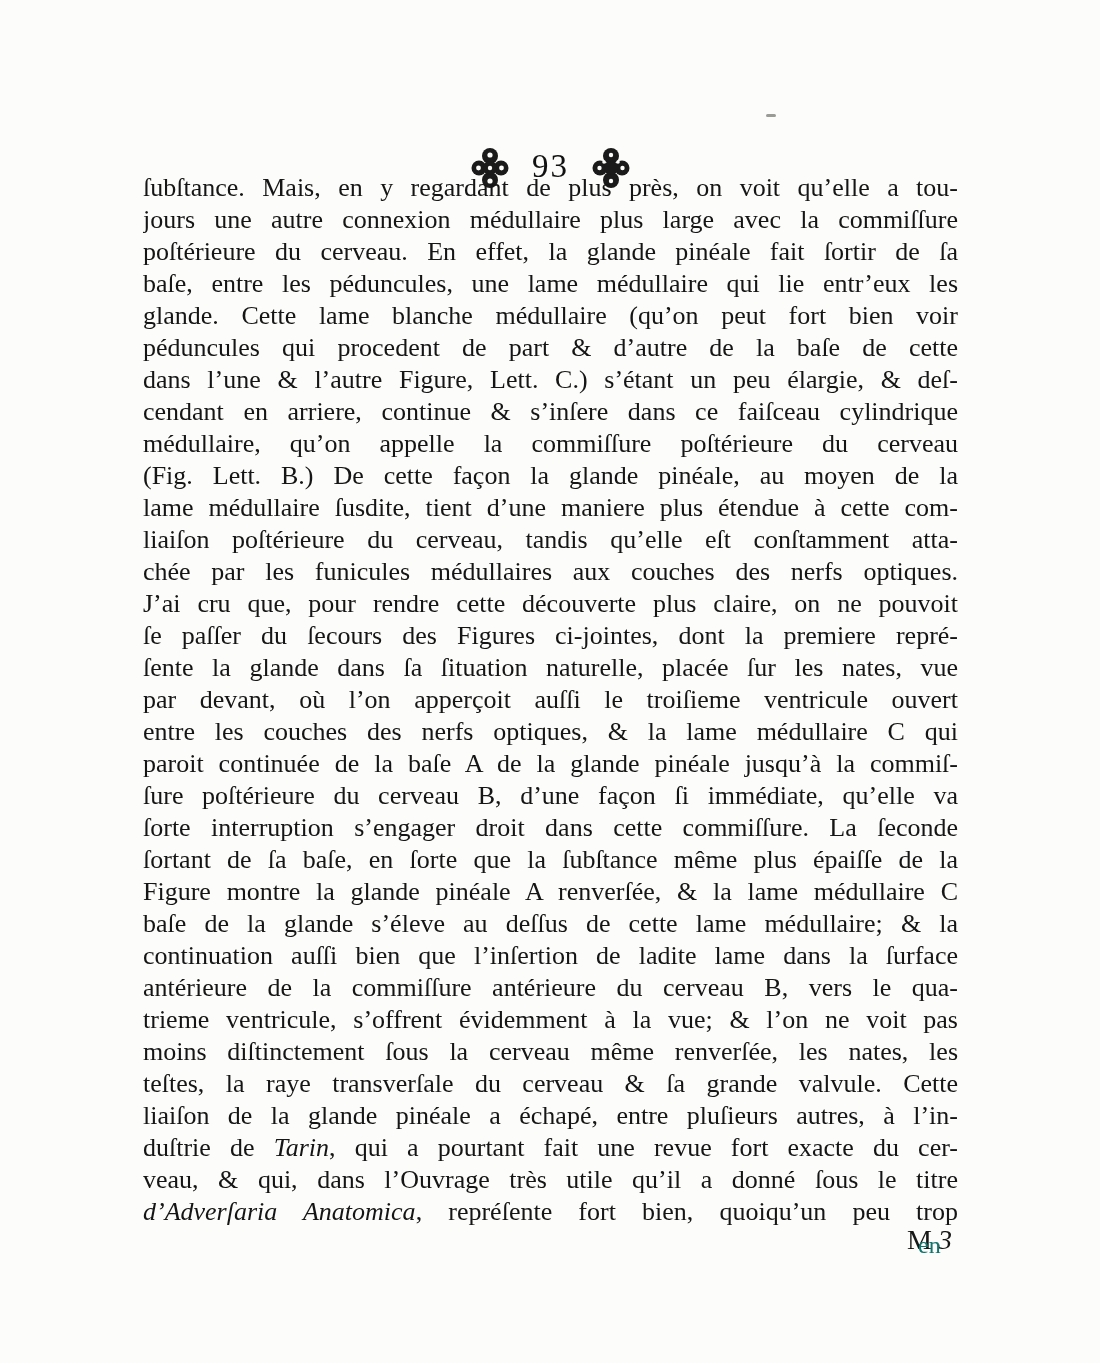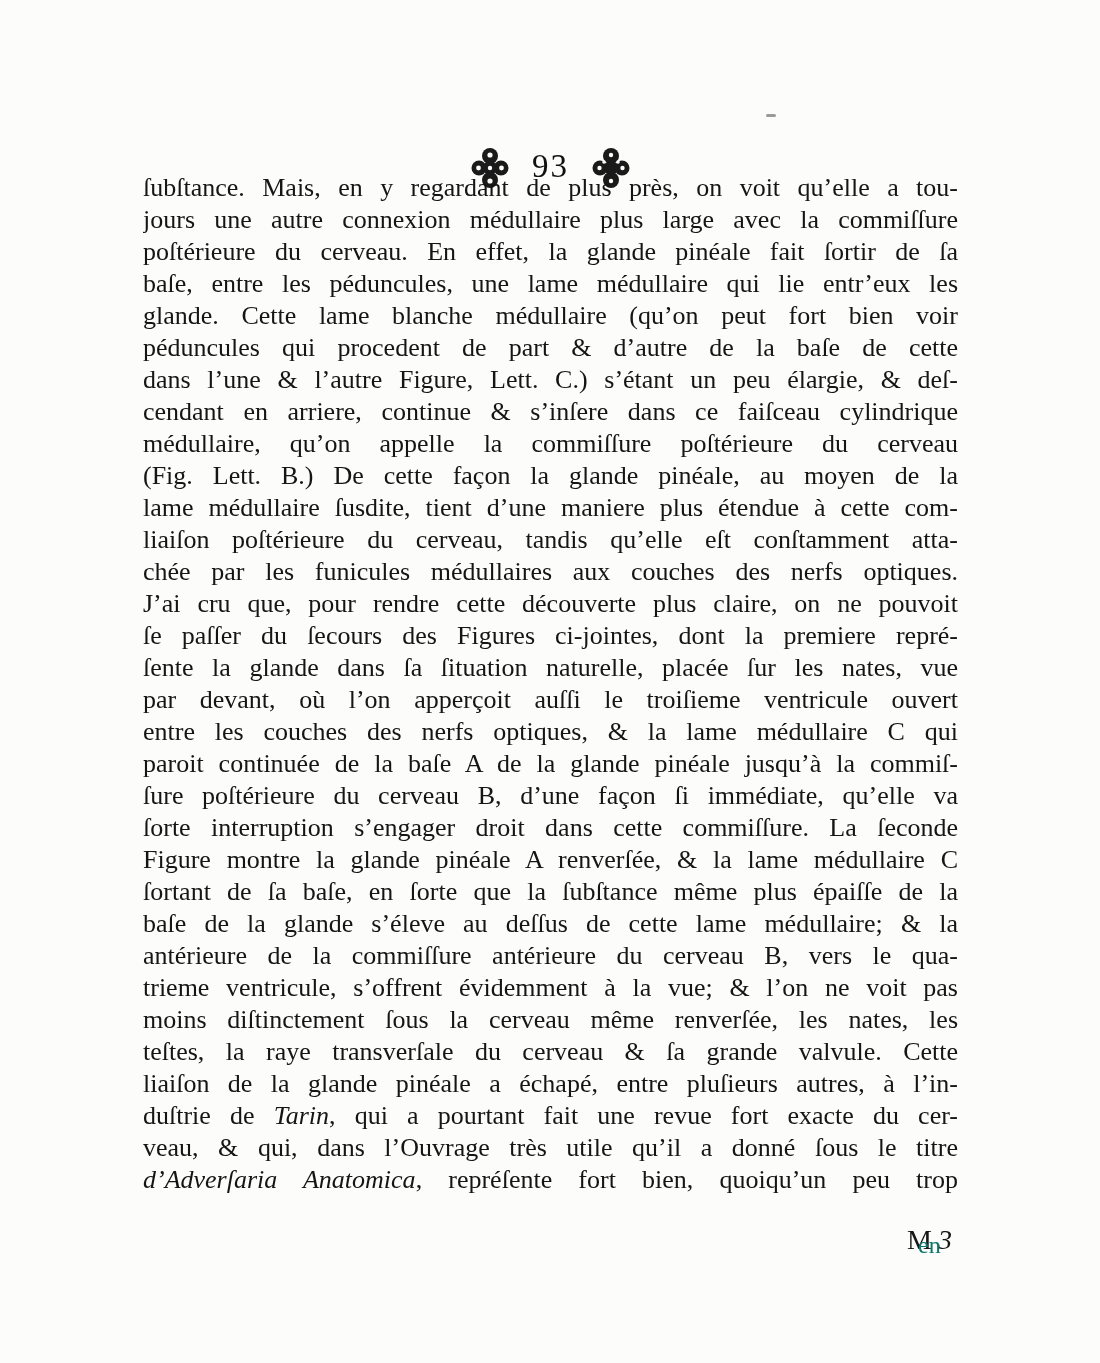--- a/index.html
+++ b/index.html
@@ -152,23 +152,24 @@
       <div class="line"><span>liaiſon poſtérieure du cerveau, tandis qu’elle eſt conſtamment atta-</span></div>
       <div class="line"><span>chée par les funicules médullaires aux couches des nerfs optiques.</span></div>
       <div class="line"><span>J’ai cru que, pour rendre cette découverte plus claire, on ne pouvoit</span></div>
       <div class="line"><span>ſe paſſer du ſecours des Figures ci-jointes, dont la premiere repré-</span></div>
       <div class="line"><span>ſente la glande dans ſa ſituation naturelle, placée ſur les nates, vue</span></div>
       <div class="line"><span>par devant, où l’on apperçoit auſſi le troiſieme ventricule ouvert</span></div>
       <div class="line"><span>entre les couches des nerfs optiques, &amp; la lame médullaire C qui</span></div>
       <div class="line"><span>paroit continuée de la baſe A de la glande pinéale jusqu’à la commiſ-</span></div>
       <div class="line"><span>ſure poſtérieure du cerveau B, d’une façon ſi immédiate, qu’elle va</span></div>
       <div class="line"><span>ſorte interruption s’engager droit dans cette commiſſure. La ſeconde</span></div>
+      <div class="line"><span>ſortant de ſa baſe, en ſorte que la ſubſtance même plus épaiſſe de la</span></div>
       <div class="line"><span>Figure montre la glande pinéale A renverſée, &amp; la lame médullaire C</span></div>
-      <div class="line"><span>ſortant de ſa baſe, en ſorte que la ſubſtance même plus épaiſſe de la</span></div>
       <div class="line"><span>baſe de la glande s’éleve au deſſus de cette lame médullaire; &amp; la</span></div>
+      <div class="line"><span>continuation auſſi bien que l’inſertion de ladite lame dans la ſurface</span></div>
       <div class="line"><span>antérieure de la commiſſure antérieure du cerveau B, vers le qua-</span></div>
       <div class="line"><span>trieme ventricule, s’offrent évidemment à la vue; &amp; l’on ne voit pas</span></div>
       <div class="line"><span>moins diſtinctement ſous la cerveau même renverſée, les nates, les</span></div>
       <div class="line"><span>teſtes, la raye transverſale du cerveau &amp; ſa grande valvule. Cette</span></div>
       <div class="line"><span>liaiſon de la glande pinéale a échapé, entre pluſieurs autres, à l’in-</span></div>
       <div class="line"><span>duſtrie de </span><i>Tarin</i><span>, qui a pourtant fait une revue fort exacte du cer-</span></div>
       <div class="line"><span>veau, &amp; qui, dans l’Ouvrage très utile qu’il a donné ſous le titre</span></div>
       <div class="line"><i>d’Adverſaria Anatomica</i><span>, repréſente fort bien, quoiqu’un peu trop</span></div>
     </div>
 

